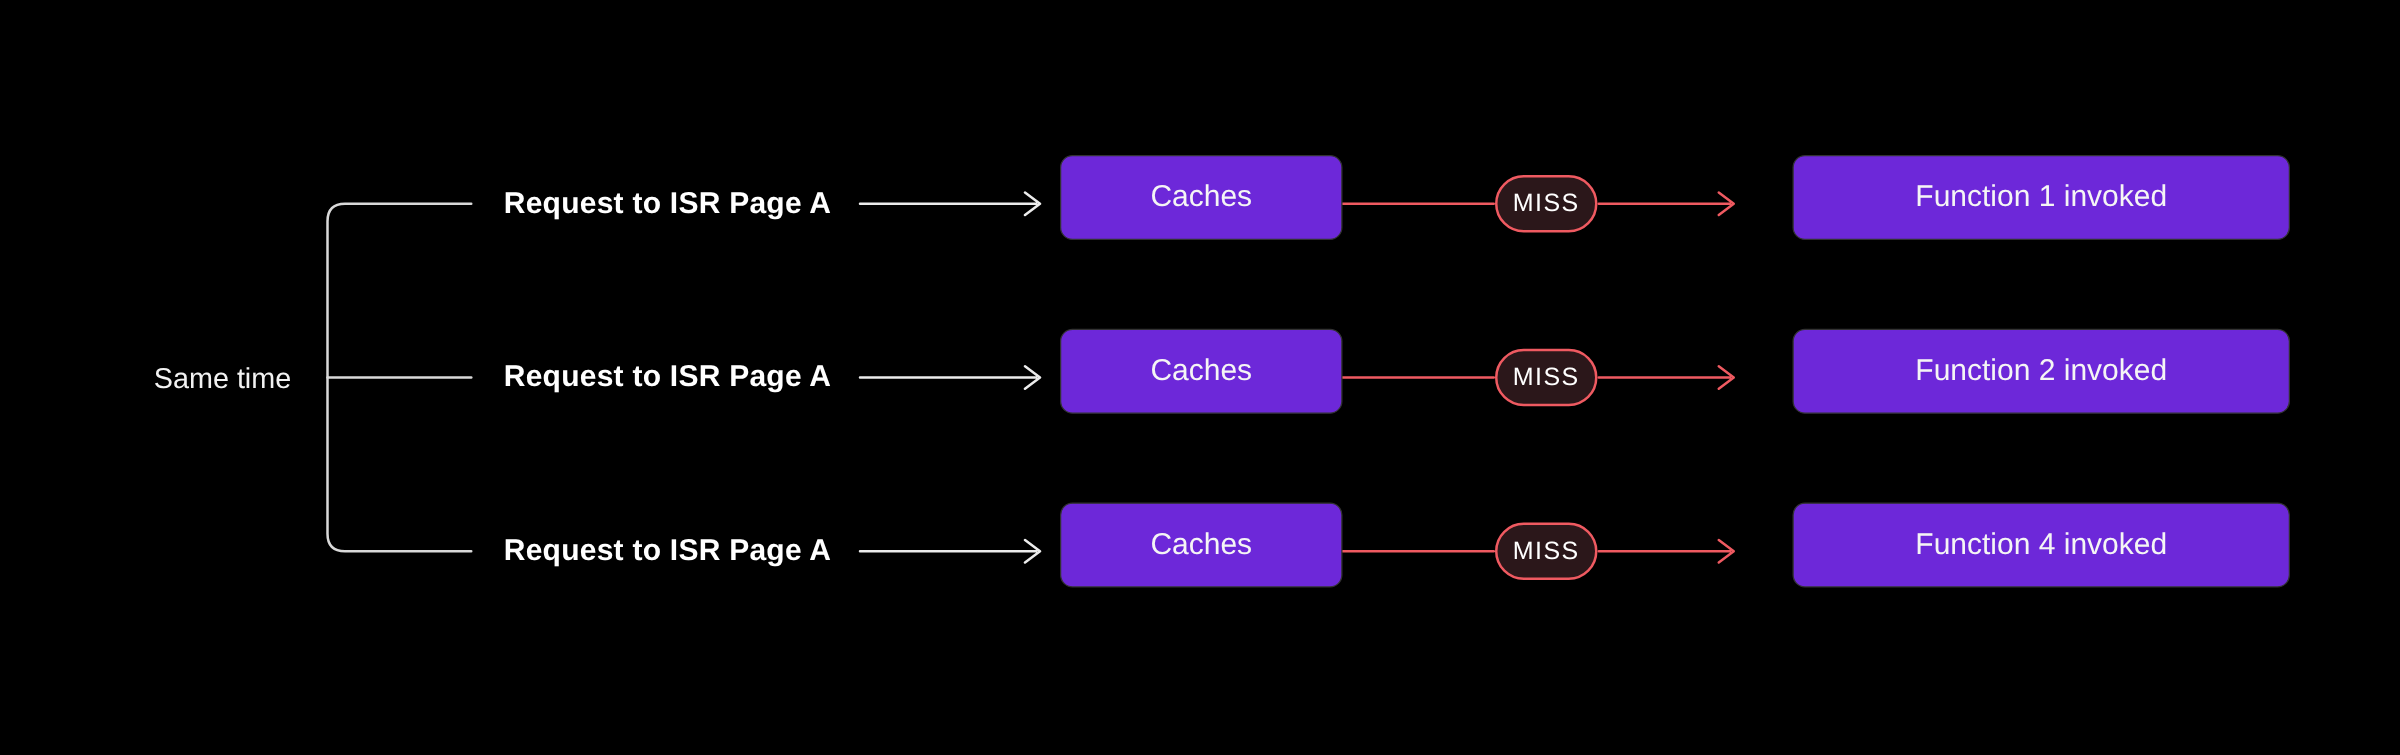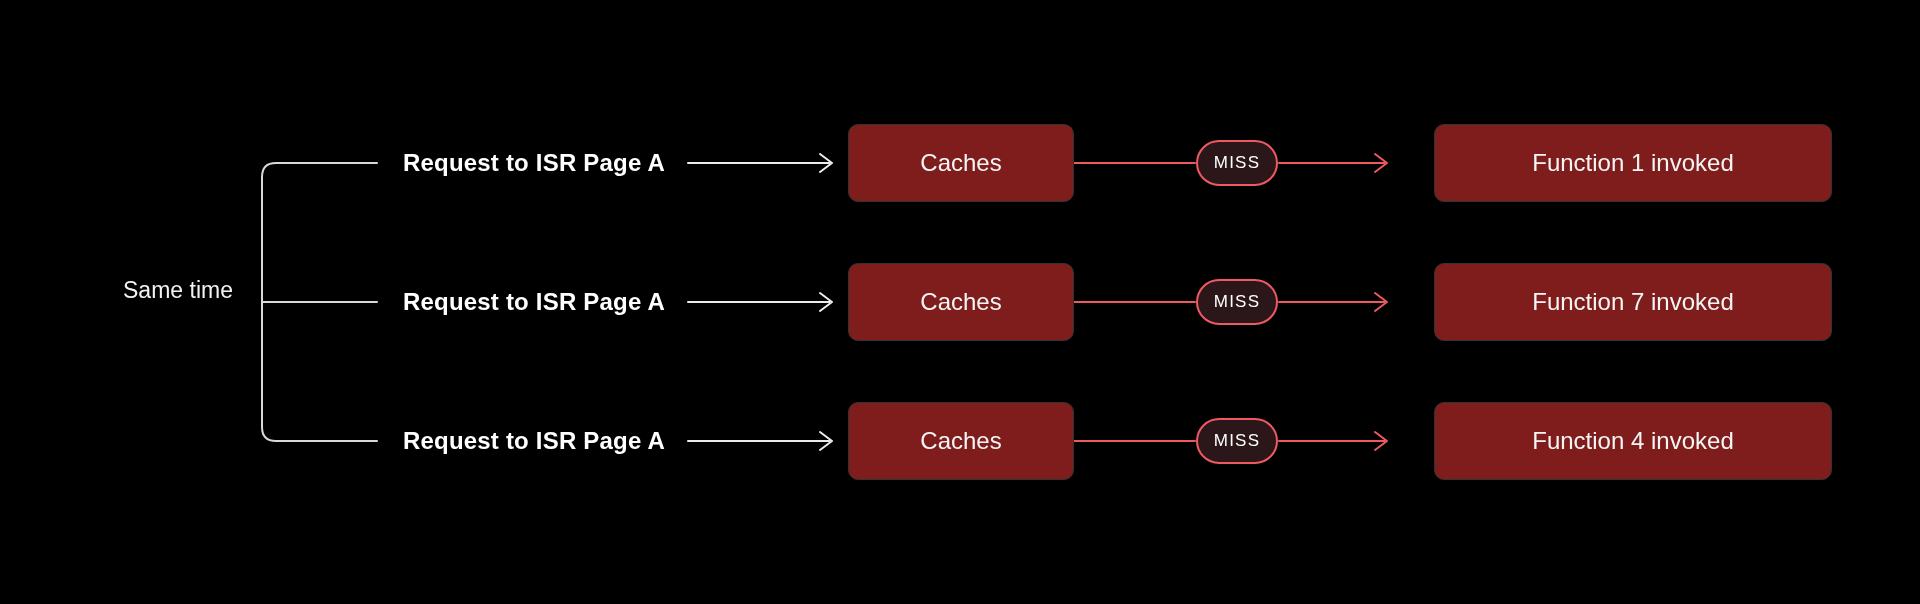--- a/index.html
+++ b/index.html
@@ -18,45 +18,45 @@
   .connectors {
     position: absolute;
     top: 0; left: 0;
     width: 1920px; height: 604px;
   }
   .abs { position: absolute; }
 
   .group-label {
     left: 88px;
     width: 180px;
-    top: 270px;
+    top: 282px;
     height: 40px;
     line-height: 40px;
     text-align: center;
     color: #f2f2f2;
     font-size: 23px;
     font-weight: 400;
   }
   .request-label {
     left: 400px;
     width: 265px;
     height: 40px;
     line-height: 40px;
     text-align: right;
     color: #ffffff;
     font-size: 24px;
     font-weight: 700;
     letter-spacing: 0.2px;
   }
   .node-box {
-    background: #7f1d1d;
+    background: #6d28d9;
     border: 1.5px solid #333333;
     border-radius: 10px;
     box-sizing: border-box;
-    height: 78px;
+    height: 68px;
     display: flex;
     align-items: center;
     justify-content: center;
     color: #f5f5f5;
     font-size: 24px;
     font-weight: 400;
   }
   .cache-box { left: 848px; width: 226px; }
   .function-box { left: 1434px; width: 398px; }
   .miss-pill {
@@ -64,21 +64,21 @@
     width: 82px;
     height: 46px;
     box-sizing: border-box;
     background: #2b171a;
     border: 2.5px solid #ef5a61;
     border-radius: 23px;
     display: flex;
     align-items: center;
     justify-content: center;
     color: #ffffff;
-    font-size: 17px;
+    font-size: 20px;
     font-weight: 500;
     letter-spacing: 1.2px;
   }
   
   .y0-label { top: 143px; }
   .y1-label { top: 282px; }
   .y2-label { top: 421px; }
   .y0-box { top: 124px; }
   .y1-box { top: 263px; }
   .y2-box { top: 402px; }
@@ -131,21 +131,21 @@
   </div>
 
   <div class="abs request-label y1-label">Request to ISR Page A</div>
   <div class="abs node-box cache-box y1-box">
     <span>Caches</span>
   </div>
   <div class="abs miss-pill y1-pill">
     <span>MISS</span>
   </div>
   <div class="abs node-box function-box y1-box">
-    <span>Function 7 invoked</span>
+    <span>Function 2 invoked</span>
   </div>
 
   <div class="abs request-label y2-label">Request to ISR Page A</div>
   <div class="abs node-box cache-box y2-box">
     <span>Caches</span>
   </div>
   <div class="abs miss-pill y2-pill">
     <span>MISS</span>
   </div>
   <div class="abs node-box function-box y2-box">

